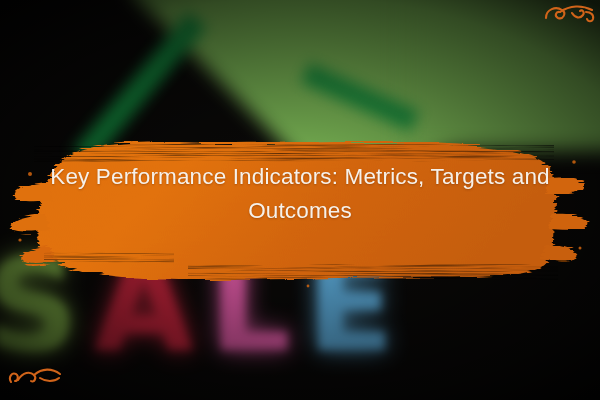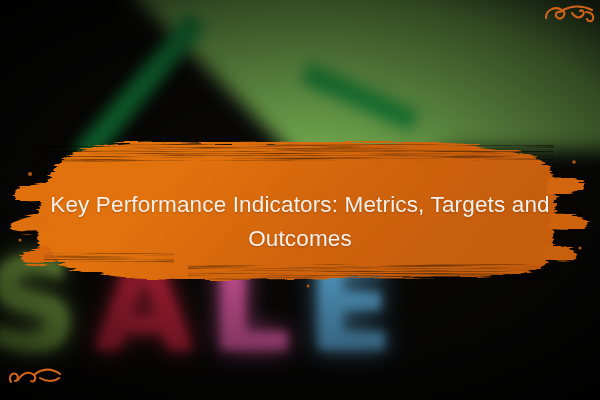--- a/index.html
+++ b/index.html
@@ -105,21 +105,21 @@
     top: 118px;
     width: 584px;
     height: 176px;
   }
   .banner-wrap svg { display: block; width: 100%; height: 100%; }
 
   
   .title {
     position: absolute;
     left: 40px;
-    top: 188px;
+    top: 160px;
     width: 520px;
     text-align: center;
     color: #f6f1ea;
     font-size: 22.5px;
     font-weight: 400;
     line-height: 1.52;
     letter-spacing: .15px;
     text-shadow: 0 1px 2px rgba(90,35,0,.35);
   }
 

